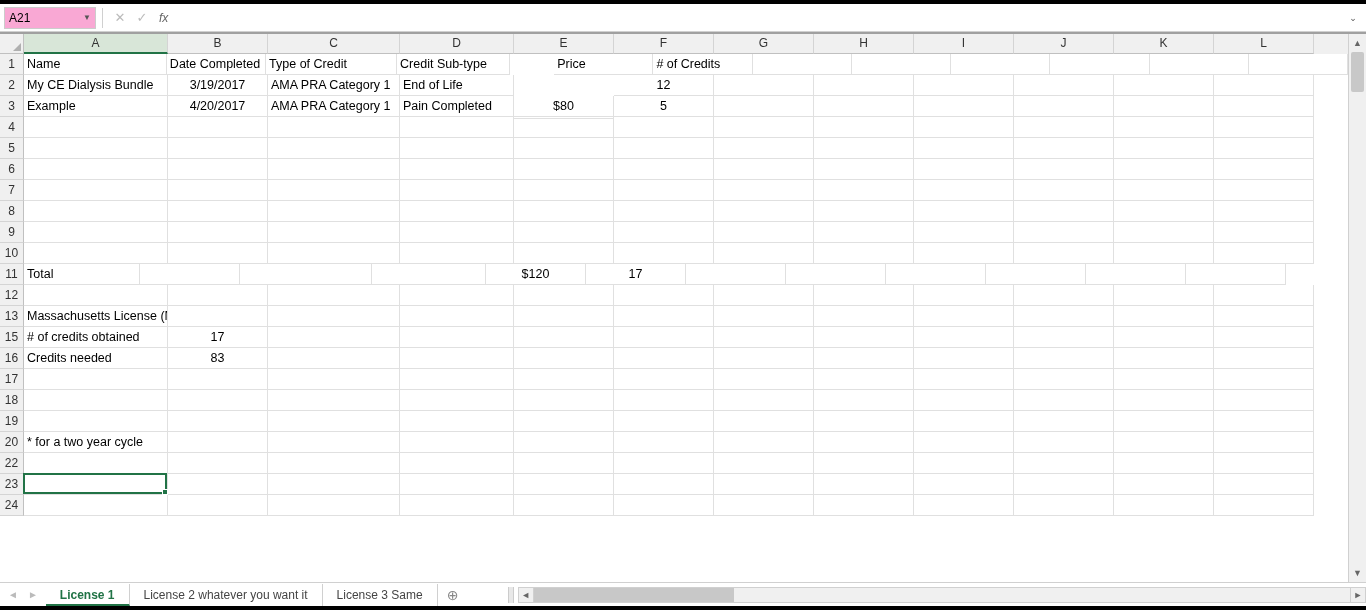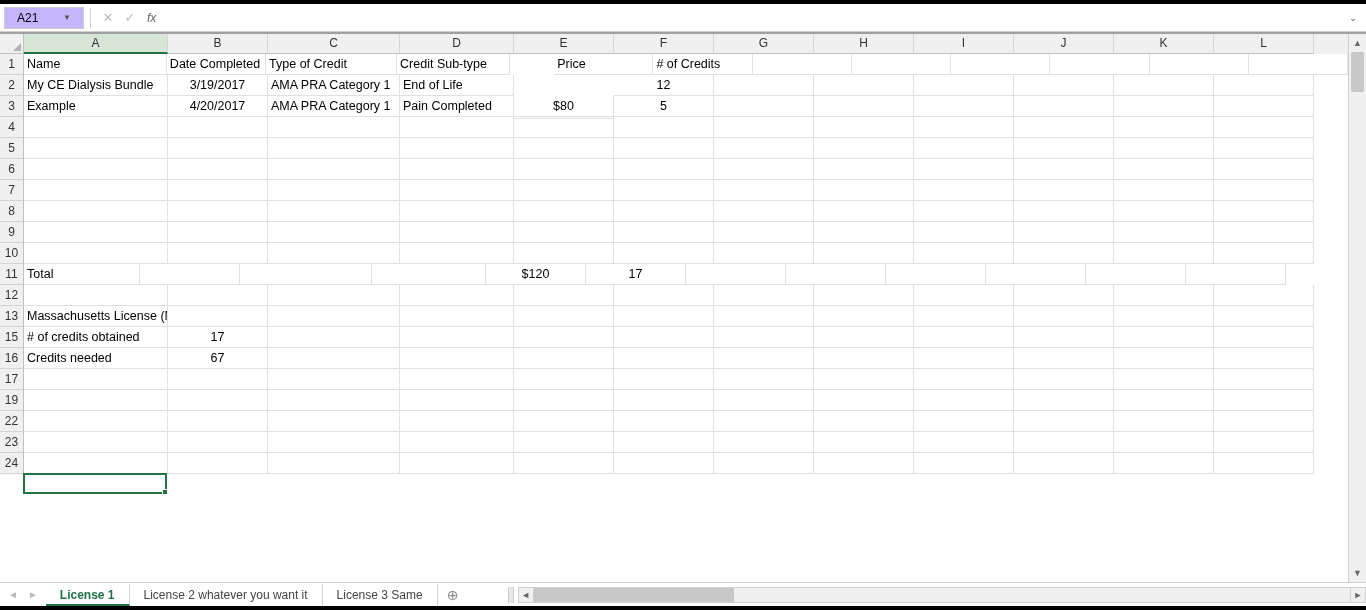--- a/index.html
+++ b/index.html
@@ -21,24 +21,24 @@
     height: 28px;
     border-bottom: 1px solid #d0d0d0;
     background: #fff;
     padding: 0 4px;
   }
   .name-box {
     display: flex;
     align-items: center;
     border: 1px solid #ccc;
     height: 22px;
-    width: 80px;
-    padding: 0 12px;
+    width: 92px;
+    padding: 0 4px;
     font-size: 12px;
-    background: #c4b5fd;
+    background: #f9a8d4;
   }
   .name-box span.txt { flex: 1; }
   .name-box .dd { font-size: 8px; color: #555; }
   .fb-sep {
     width: 1px;
     height: 20px;
     background: #d0d0d0;
     margin: 0 6px;
   }
   .fb-btn {
@@ -483,21 +483,21 @@
           <div class="cell" style="width: 100px;"></div>
           <div class="cell" style="width: 100px;"></div>
           <div class="cell" style="width: 100px;"></div>
           <div class="cell" style="width: 100px;"></div>
           <div class="cell" style="width: 100px;"></div>
           <div class="cell" style="width: 100px;"></div>
         </div>
         <div class="row">
           <div class="row-h">16</div>
           <div class="cell" style="width: 144px;">Credits needed</div>
-          <div class="cell r" style="width: 100px;">67</div>
+          <div class="cell r" style="width: 100px;">83</div>
           <div class="cell" style="width: 132px;"></div>
           <div class="cell" style="width: 114px;"></div>
           <div class="cell" style="width: 100px;"></div>
           <div class="cell" style="width: 100px;"></div>
           <div class="cell" style="width: 100px;"></div>
           <div class="cell" style="width: 100px;"></div>
           <div class="cell" style="width: 100px;"></div>
           <div class="cell" style="width: 100px;"></div>
           <div class="cell" style="width: 100px;"></div>
           <div class="cell" style="width: 100px;"></div>
@@ -511,22 +511,52 @@
           <div class="cell" style="width: 100px;"></div>
           <div class="cell" style="width: 100px;"></div>
           <div class="cell" style="width: 100px;"></div>
           <div class="cell" style="width: 100px;"></div>
           <div class="cell" style="width: 100px;"></div>
           <div class="cell" style="width: 100px;"></div>
           <div class="cell" style="width: 100px;"></div>
           <div class="cell" style="width: 100px;"></div>
         </div>
         <div class="row">
+          <div class="row-h">18</div>
+          <div class="cell" style="width: 144px;"></div>
+          <div class="cell" style="width: 100px;"></div>
+          <div class="cell" style="width: 132px;"></div>
+          <div class="cell" style="width: 114px;"></div>
+          <div class="cell" style="width: 100px;"></div>
+          <div class="cell" style="width: 100px;"></div>
+          <div class="cell" style="width: 100px;"></div>
+          <div class="cell" style="width: 100px;"></div>
+          <div class="cell" style="width: 100px;"></div>
+          <div class="cell" style="width: 100px;"></div>
+          <div class="cell" style="width: 100px;"></div>
+          <div class="cell" style="width: 100px;"></div>
+        </div>
+        <div class="row">
           <div class="row-h">19</div>
           <div class="cell" style="width: 144px;"></div>
+          <div class="cell" style="width: 100px;"></div>
+          <div class="cell" style="width: 132px;"></div>
+          <div class="cell" style="width: 114px;"></div>
+          <div class="cell" style="width: 100px;"></div>
+          <div class="cell" style="width: 100px;"></div>
+          <div class="cell" style="width: 100px;"></div>
+          <div class="cell" style="width: 100px;"></div>
+          <div class="cell" style="width: 100px;"></div>
+          <div class="cell" style="width: 100px;"></div>
+          <div class="cell" style="width: 100px;"></div>
+          <div class="cell" style="width: 100px;"></div>
+        </div>
+        <div class="row">
+          <div class="row-h">20</div>
+          <div class="cell" style="width: 144px;">* for a two year cycle</div>
           <div class="cell" style="width: 100px;"></div>
           <div class="cell" style="width: 132px;"></div>
           <div class="cell" style="width: 114px;"></div>
           <div class="cell" style="width: 100px;"></div>
           <div class="cell" style="width: 100px;"></div>
           <div class="cell" style="width: 100px;"></div>
           <div class="cell" style="width: 100px;"></div>
           <div class="cell" style="width: 100px;"></div>
           <div class="cell" style="width: 100px;"></div>
           <div class="cell" style="width: 100px;"></div>

